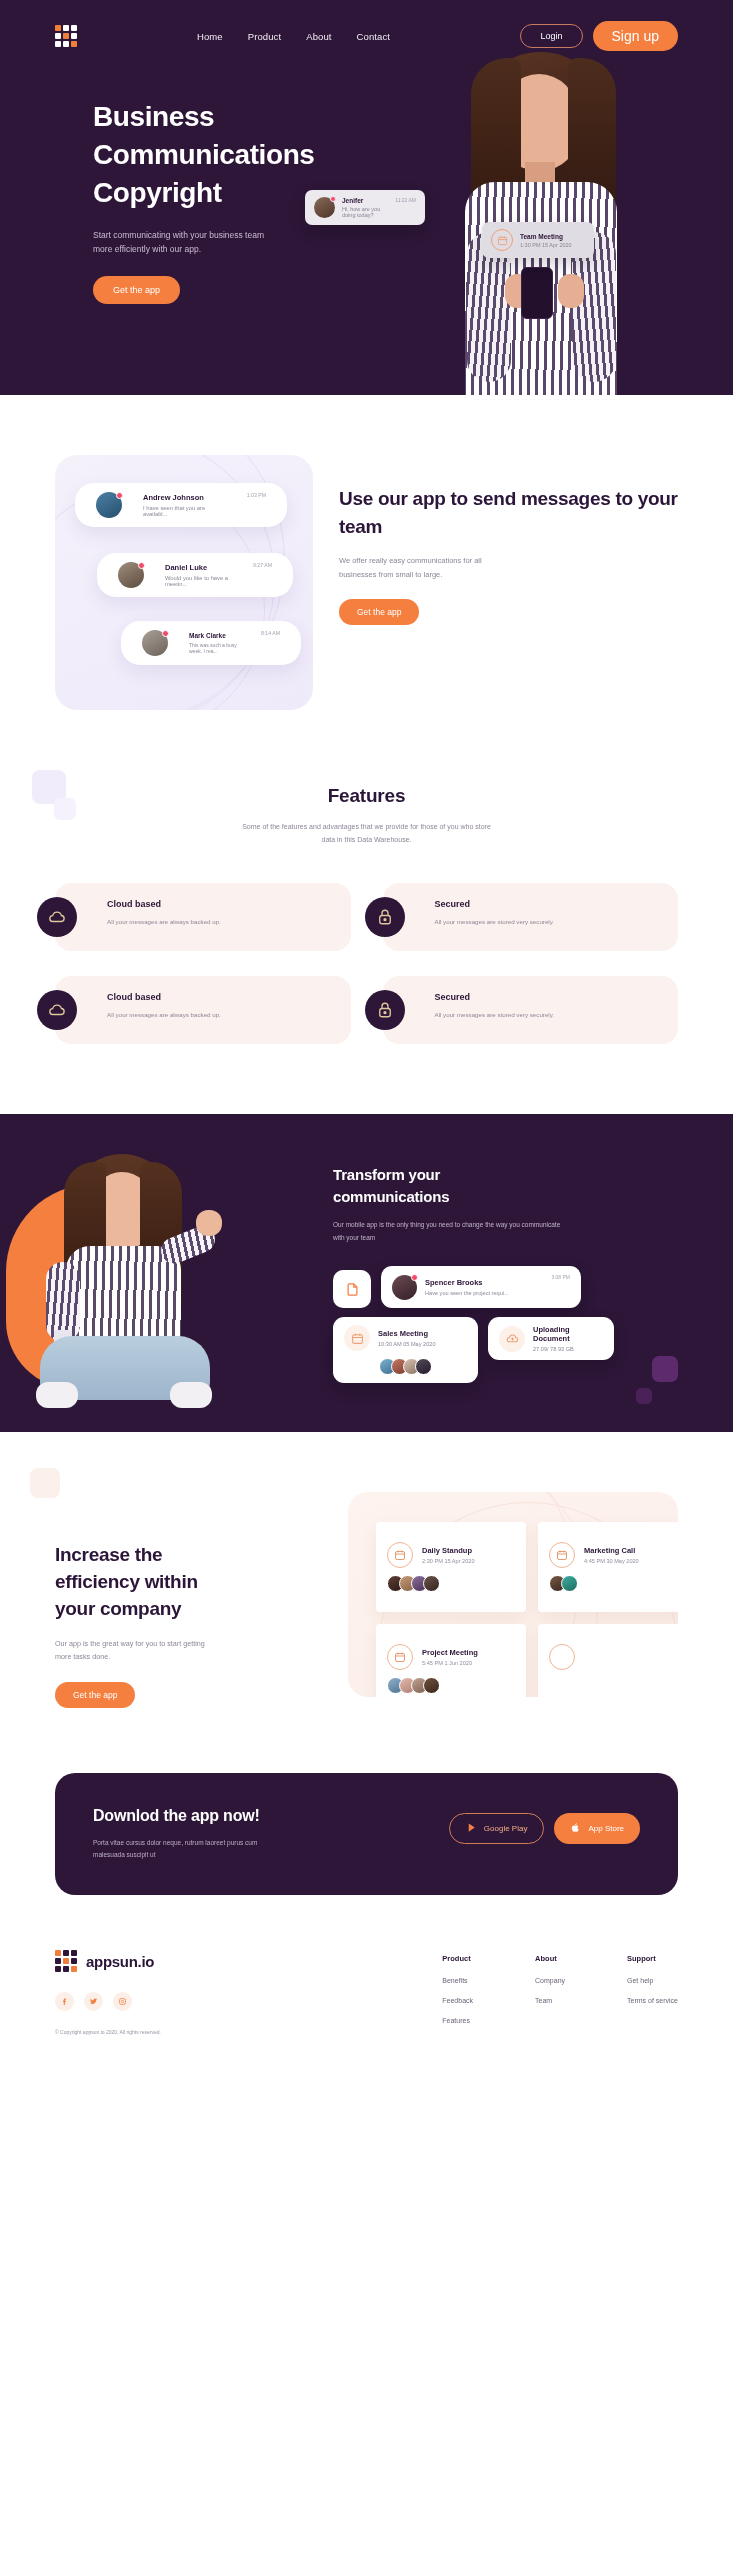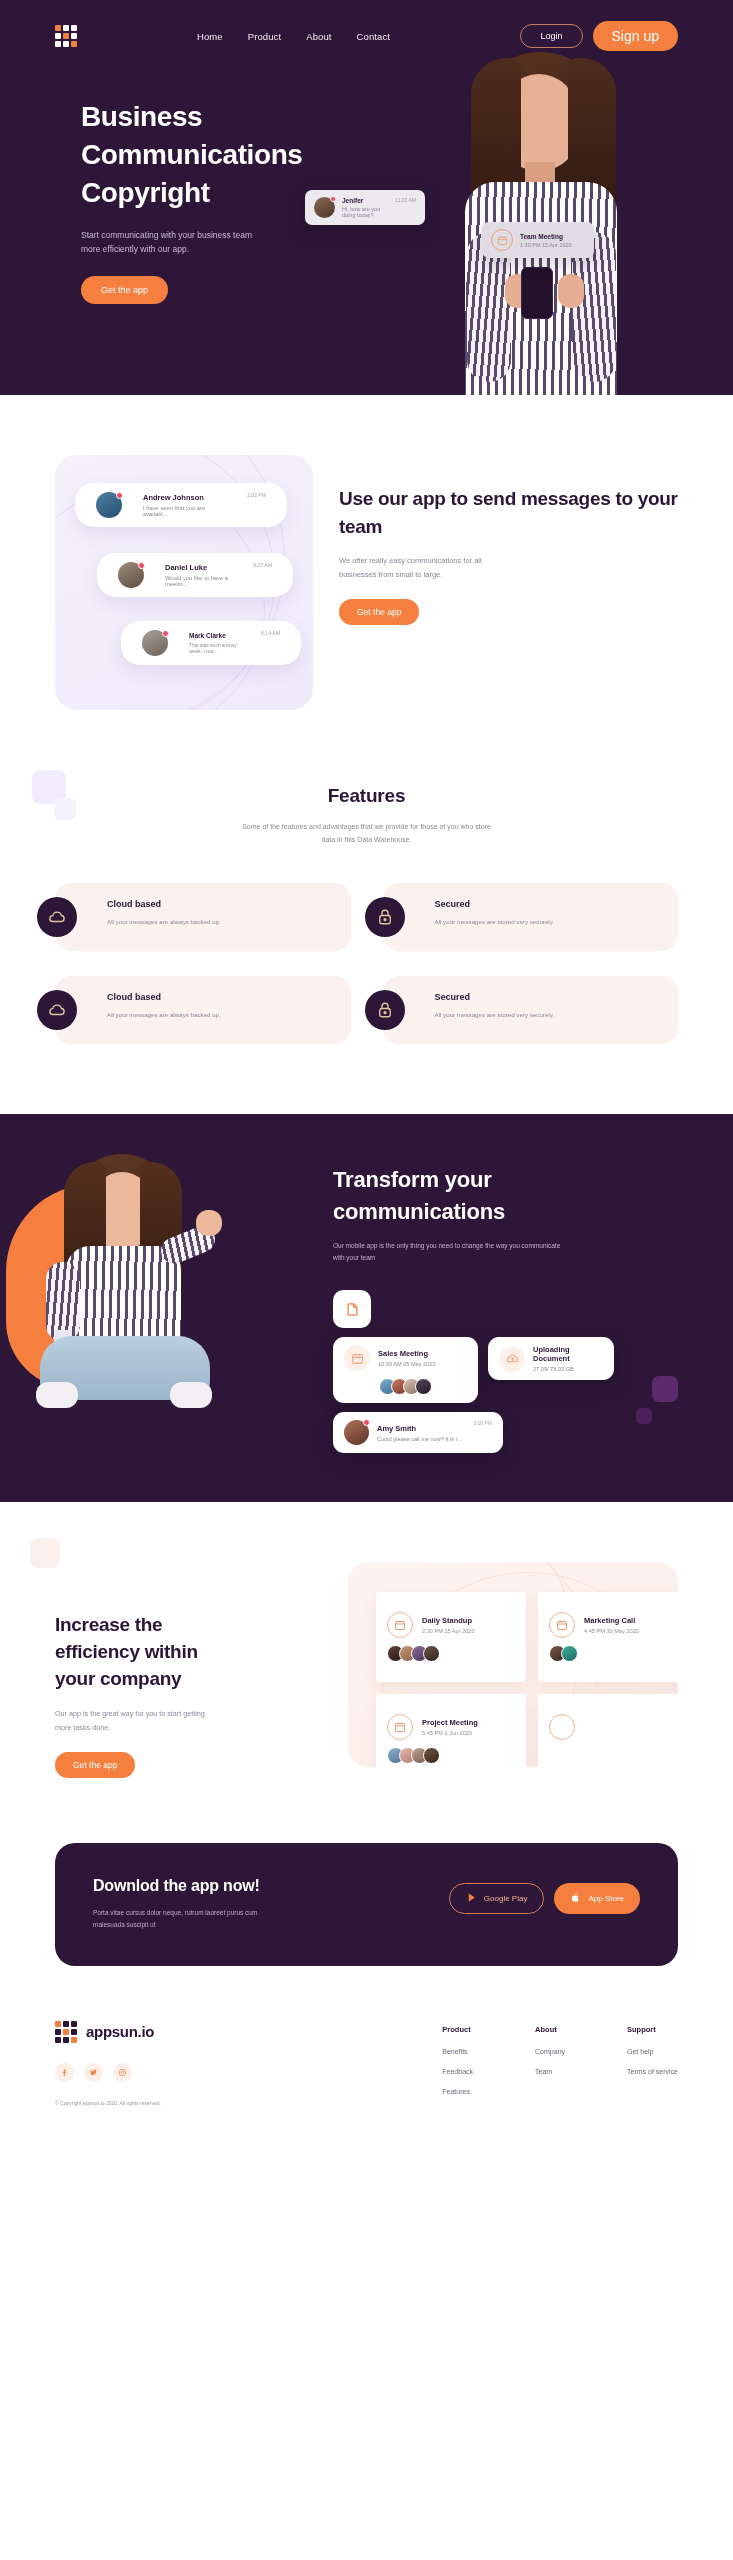--- a/index.html
+++ b/index.html
@@ -63,21 +63,21 @@
   .btn-signup {
     border: none;
     color: #ffffff;
     background: #f47f3f;
     border-radius: 20px;
     font-size: 14px;
     padding: 7px 19px;
     cursor: pointer;
     font-family: inherit;
   }
-  .hero-inner { position: relative; z-index: 5; padding: 42px 0 0 81px; width: 330px; }
+  .hero-inner { position: relative; z-index: 5; padding: 42px 0 0 81px; width: 330px; margin-left: 12px; }
   .hero h1 {
     font-size: 28px;
     line-height: 1.36;
     font-weight: 700;
     color: #ffffff;
     letter-spacing: -0.4px;
   }
   .hero p {
     margin-top: 16px;
     font-size: 8.5px;
@@ -320,21 +320,21 @@
   }
   .tf-person .cup { position: absolute; left: 24px; top: 176px; width: 18px; height: 22px; background: #e9e6ef; border-radius: 3px; }
   .tf-person .jeans {
     position: absolute; left: 10px; top: 182px; width: 170px; height: 64px;
     background: linear-gradient(180deg,#b9cede,#9db5cb); border-radius: 32px 32px 18px 18px;
   }
   .tf-person .shoe1 { position: absolute; left: 6px; top: 228px; width: 42px; height: 26px; background: #f2f0f3; border-radius: 12px; }
   .tf-person .shoe2 { position: absolute; left: 140px; top: 228px; width: 42px; height: 26px; background: #f2f0f3; border-radius: 12px; }
 
   .tf-right { margin-left: auto; width: 345px; position: relative; z-index: 3; }
-  .tf-right h2 { font-size: 22px; line-height: 1.45; font-weight: 700; color: #ffffff; letter-spacing: -0.2px; }
+  .tf-right h2 { font-size: 15px; line-height: 1.45; font-weight: 700; color: #ffffff; letter-spacing: -0.2px; }
   .tf-right > p { margin-top: 12px; font-size: 6.5px; line-height: 1.9; color: #c0b2c9; max-width: 235px; }
 
   .tf-cards { margin-top: 22px; position: relative; }
   .tf-row { display: flex; gap: 10px; margin-bottom: 9px; align-items: stretch; }
   .tf-file {
     width: 38px; height: 38px; background: #fff; border-radius: 10px;
     display: flex; align-items: center; justify-content: center; flex: 0 0 38px;
     align-self: flex-start; margin-top: 4px;
   }
   .tf-file svg { width: 15px; height: 15px; }
@@ -643,20 +643,31 @@
         <span class="tf-deco"></span>
         <span class="tf-deco2"></span>
 
         <div class="tf-row">
           <div class="tf-file">
             <svg viewBox="0 0 24 24" fill="none" stroke="#f47f3f" stroke-width="2">
                 <path d="M14 3H7a2 2 0 0 0-2 2v14a2 2 0 0 0 2 2h10a2 2 0 0 0 2-2V8z"></path>
                 <path d="M14 3v5h5"></path>
               </svg>
           </div>
+          <div class="w-card" style="width:200px">
+            <span class="av">
+                <span class="ph" style="background:linear-gradient(150deg,#6d4b51,#33202a)"></span>
+                <span class="dot"></span>
+              </span>
+            <span style="flex:1;min-width:0">
+              <span class="nm" style="display:block">Spencer Brooks</span>
+              <span class="tx" style="display:block">Have you seen the project requi...</span>
+            </span>
+            <span class="tm">3:08 PM</span>
+          </div>
         </div>
 
         <div class="tf-row">
           <div class="w-card" style="width:145px;flex-direction:column;align-items:center;gap:0">
             <span style="display:flex;align-items:center;gap:8px;width:100%">
               <span class="rnd-icon">
                 <svg viewBox="0 0 24 24" fill="none" stroke="#f0a074" stroke-width="2">
                     <rect x="3" y="5" width="18" height="16" rx="3"></rect>
                     <path d="M3 10h18M8 3v4M16 3v4"></path>
                   </svg>
@@ -681,33 +692,20 @@
                   <path d="M12 16v-5M9.8 13.2 12 11l2.2 2.2"></path>
                 </svg>
             </span>
             <span>
               <span class="nm" style="display:block">Uploading Document</span>
               <span class="tx" style="display:block">27.09/ 78.93 GB</span>
             </span>
           </div>
         </div>
 
-        <div class="tf-row">
-          <div class="w-card" style="width:170px">
-            <span class="av">
-                <span class="ph" style="background:linear-gradient(150deg,#b0725b,#5e3327)"></span>
-                <span class="dot"></span>
-              </span>
-            <span style="flex:1;min-width:0">
-              <span class="nm" style="display:block">Amy Smith</span>
-              <span class="tx" style="display:block">Could please call me now? It is i...</span>
-            </span>
-            <span class="tm">3:18 PM</span>
-          </div>
-        </div>
       </div>
     </div>
   </section>
 
   <section class="sec-eff">
     <span class="eff-sq"></span>
     <div class="eff-copy">
       <h2>
         <span style="display:block">Increase the</span>
         <span style="display:block">efficiency within</span>

